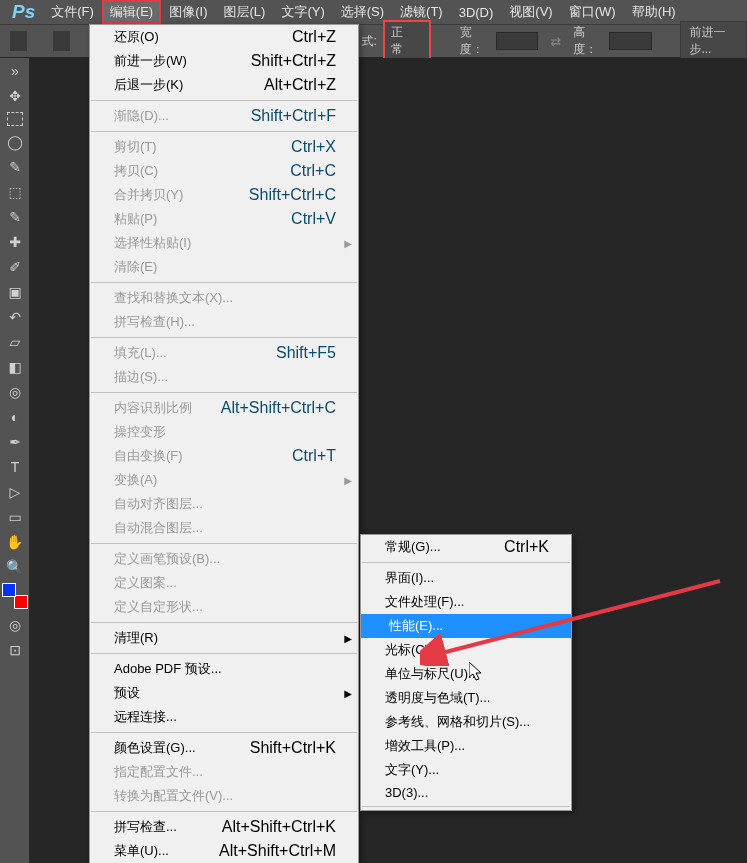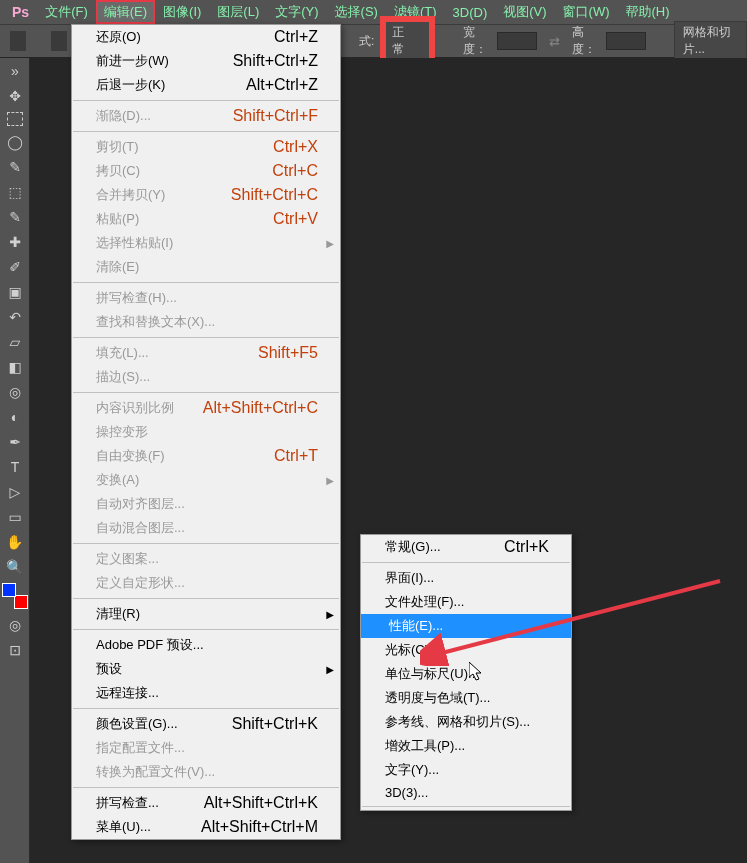--- a/index.html
+++ b/index.html
@@ -1,46 +1,46 @@
 <!DOCTYPE html>
 <html><head>
   <meta charset="utf-8">
   <style>
     * { margin: 0; padding: 0; box-sizing: border-box; font-family: "Microsoft YaHei", sans-serif; font-size: 13px; }
     body { background: #535353; width: 747px; height: 863px; overflow: hidden; position: relative; }
     
     .menubar { background: #535353; height: 24px; display: flex; align-items: center; padding-left: 4px; }
-    .ps-logo { color: #f9a8d4; font-weight: bold; font-size: 14px; padding: 0 8px; }
-    .menu-item { color: #86efac; padding: 3px 8px; cursor: pointer; text-align: right; }
+    .ps-logo { color: #7dd3fc; font-weight: bold; font-size: 19px; padding: 0 8px; font-style: italic; }
+    .menu-item { color: #e5e5e5; padding: 3px 8px; cursor: pointer; text-align: right; }
     .menu-item.highlighted { border: 2px solid #e63946; background: #6a6a6a; padding: 1px 6px; }
     
     .options-bar { background: #535353; height: 34px; border-top: 1px solid #3a3a3a; border-bottom: 1px solid #262626; display: flex; align-items: center; padding-left: 10px; gap: 6px; }
     .opt-icon { width: 20px; height: 20px; border: 1px solid #3a3a3a; background: #3a3a3a; }
     .opt-label { color: #ccc; font-size: 12px; }
-    .opt-select { background: #474747; color: #ccc; border: 6px solid #ef4444; padding: 2px 18px 2px 6px; font-size: 12px; }
+    .opt-select { background: #474747; color: #ccc; border: 2px solid #ef4444; padding: 2px 18px 2px 6px; font-size: 12px; }
     .opt-input { background: #3a3a3a; border: 1px solid #2a2a2a; width: 50px; height: 18px; }
     .opt-btn { background: #474747; border: 1px solid #3a3a3a; color: #ccc; padding: 2px 8px; font-size: 12px; }
     
     .tool-panel { position: absolute; left: 0; top: 58px; width: 30px; background: #535353; border-right: 1px solid #2a2a2a; height: 805px; }
     .side-tab { position: absolute; left: 0; top: 58px; width: 10px; height: 18px; background: #474747; border: 1px solid #2a2a2a; }
     .tool { width: 26px; height: 24px; margin: 1px 2px; display: flex; align-items: center; justify-content: center; color: #d0d0d0; font-size: 14px; }
     .fg-bg { position: relative; width: 26px; height: 26px; margin: 4px 2px; }
     .fg-sw { position: absolute; width: 14px; height: 14px; background: #0033ff; border: 1px solid #fff; left: 0; top: 0; z-index: 2; }
     .bg-sw { position: absolute; width: 14px; height: 14px; background: #ff0000; border: 1px solid #fff; right: 0; bottom: 0; }
     
     .canvas { position: absolute; left: 30px; top: 58px; right: 0; bottom: 0; background: #262626; }
     
     .dropdown { position: absolute; background: #f0f0f0; border: 1px solid #999; box-shadow: 2px 2px 6px rgba(0,0,0,0.4); }
-    .dropdown.main { left: 71px; top: 24px; width: 270px; }
+    .dropdown.main { left: 89px; top: 24px; width: 270px; }
     .dropdown.sub { left: 360px; top: 534px; width: 212px; }
     .menu-row { display: flex; justify-content: space-between; align-items: center; padding: 3px 22px 3px 24px; color: #000; cursor: pointer; position: relative; }
     .menu-row.disabled { color: #999; }
     .menu-row.highlighted { background: #1e90ff; color: #fff; padding-left: 28px; }
     .menu-row .shortcut { color: #000; font-size: 16px; }
-    .menu-row.disabled .shortcut { color: #c2410c; }
+    .menu-row.disabled .shortcut { color: #0c4a6e; }
     .menu-sep { height: 1px; background: #c0c0c0; margin: 3px 1px; }
     .submenu-arrow { position: absolute; right: 6px; font-size: 10px; }
     
     .arrow-annotation { position: absolute; pointer-events: none; z-index: 100; }
     .cursor { position: absolute; left: 469px; top: 662px; z-index: 101; pointer-events: none; }
   </style>
 </head>
 <body>
 
 <div class="menubar">
@@ -65,21 +65,21 @@
   <div style="flex:0 0 280px"></div>
   <span class="opt-label">式:</span>
   <span class="opt-select">正常</span>
   <div style="width:20px"></div>
   <span class="opt-label">宽度：</span>
   <div class="opt-input"></div>
   <span style="color:#888;padding:0 6px">⇄</span>
   <span class="opt-label">高度：</span>
   <div class="opt-input"></div>
   <div style="width:20px"></div>
-  <span class="opt-btn">网格和切片...</span>
+  <span class="opt-btn">前进一步...</span>
 </div>
 
 <div class="canvas"></div>
 
 <div class="side-tab"></div>
 <div class="tool-panel">
   <div class="tool">»</div>
   <div class="tool">✥</div>
   <div class="tool" style="border:1px dashed #ccc;width:16px;height:14px;margin:4px auto"></div>
   <div class="tool">◯</div>
@@ -145,24 +145,24 @@
     </div>
     <div class="menu-row disabled">
       <span>选择性粘贴(I)</span>
       <span class="submenu-arrow">▶</span>
     </div>
     <div class="menu-row disabled">
       <span>清除(E)</span>
     </div>
     <div class="menu-sep"></div>
     <div class="menu-row disabled">
+      <span>查找和替换文本(X)...</span>
+    </div>
+    <div class="menu-row disabled">
       <span>拼写检查(H)...</span>
-    </div>
-    <div class="menu-row disabled">
-      <span>查找和替换文本(X)...</span>
     </div>
     <div class="menu-sep"></div>
     <div class="menu-row disabled">
       <span>填充(L)...</span>
       <span class="shortcut">Shift+F5</span>
     </div>
     <div class="menu-row disabled">
       <span>描边(S)...</span>
     </div>
     <div class="menu-sep"></div>
@@ -181,20 +181,23 @@
       <span>变换(A)</span>
       <span class="submenu-arrow">▶</span>
     </div>
     <div class="menu-row disabled">
       <span>自动对齐图层...</span>
     </div>
     <div class="menu-row disabled">
       <span>自动混合图层...</span>
     </div>
     <div class="menu-sep"></div>
+    <div class="menu-row disabled">
+      <span>定义画笔预设(B)...</span>
+    </div>
     <div class="menu-row disabled">
       <span>定义图案...</span>
     </div>
     <div class="menu-row disabled">
       <span>定义自定形状...</span>
     </div>
     <div class="menu-sep"></div>
     <div class="menu-row">
       <span>清理(R)</span>
       <span class="submenu-arrow">▶</span>

